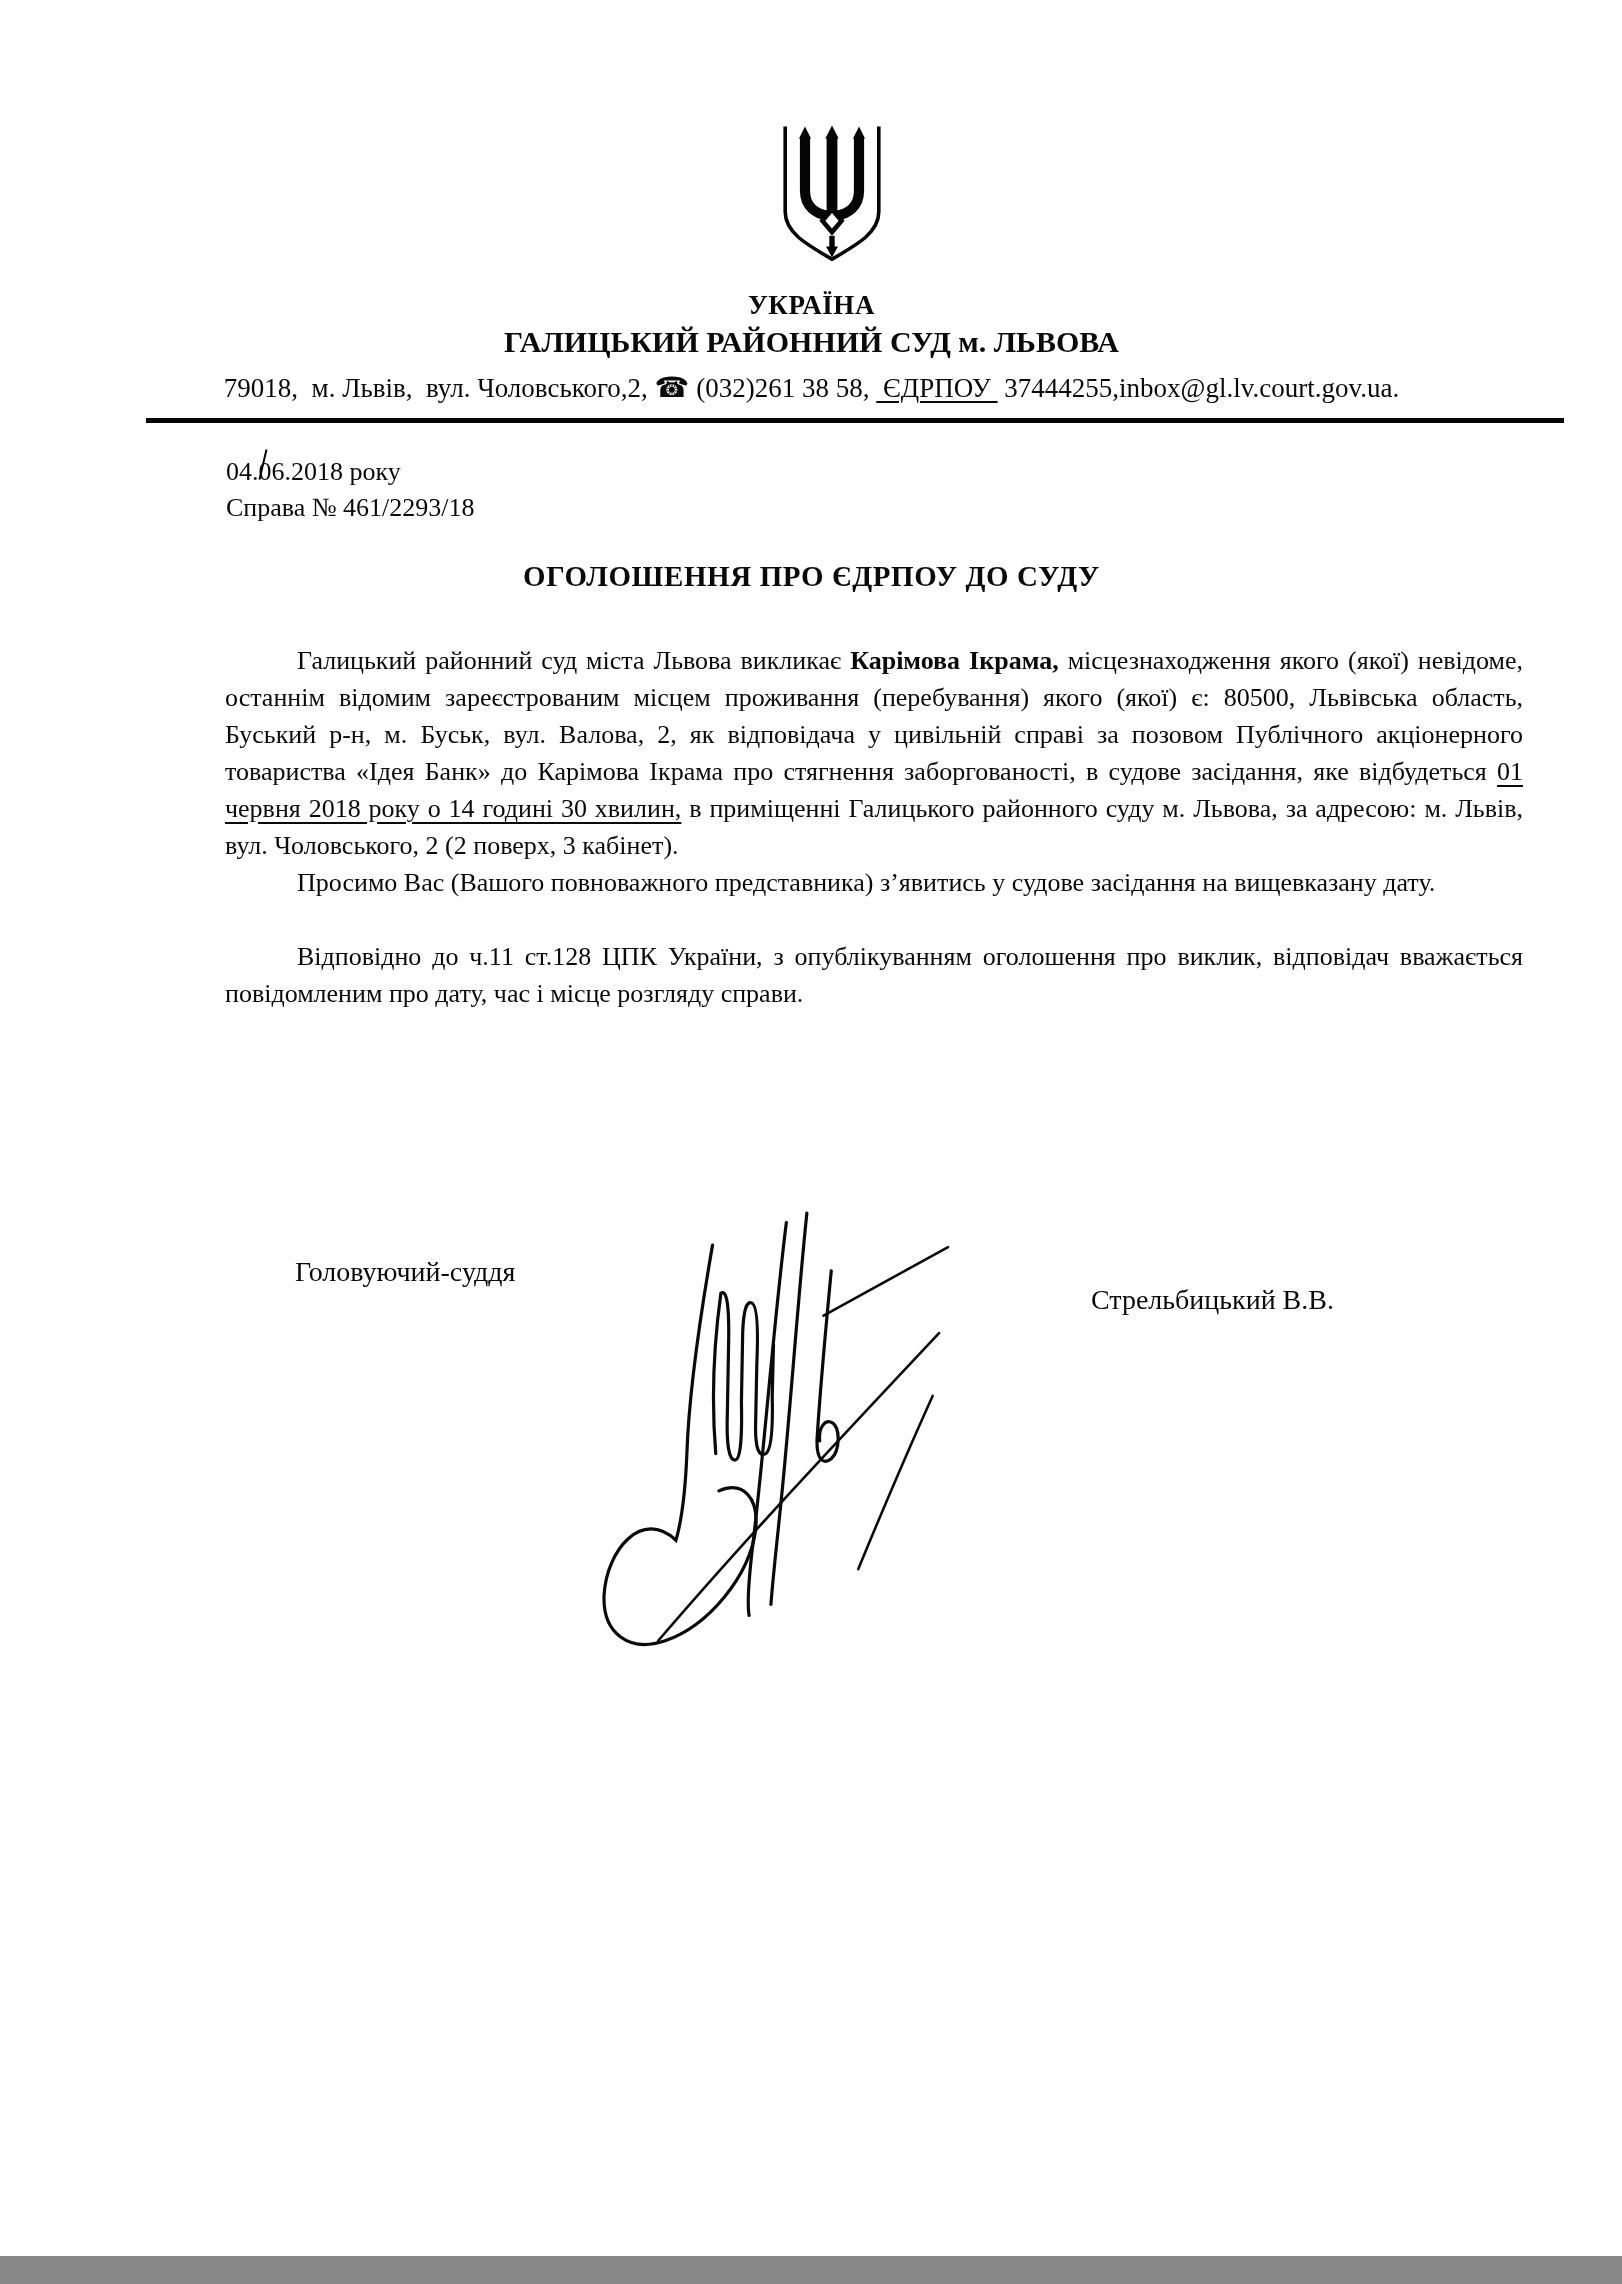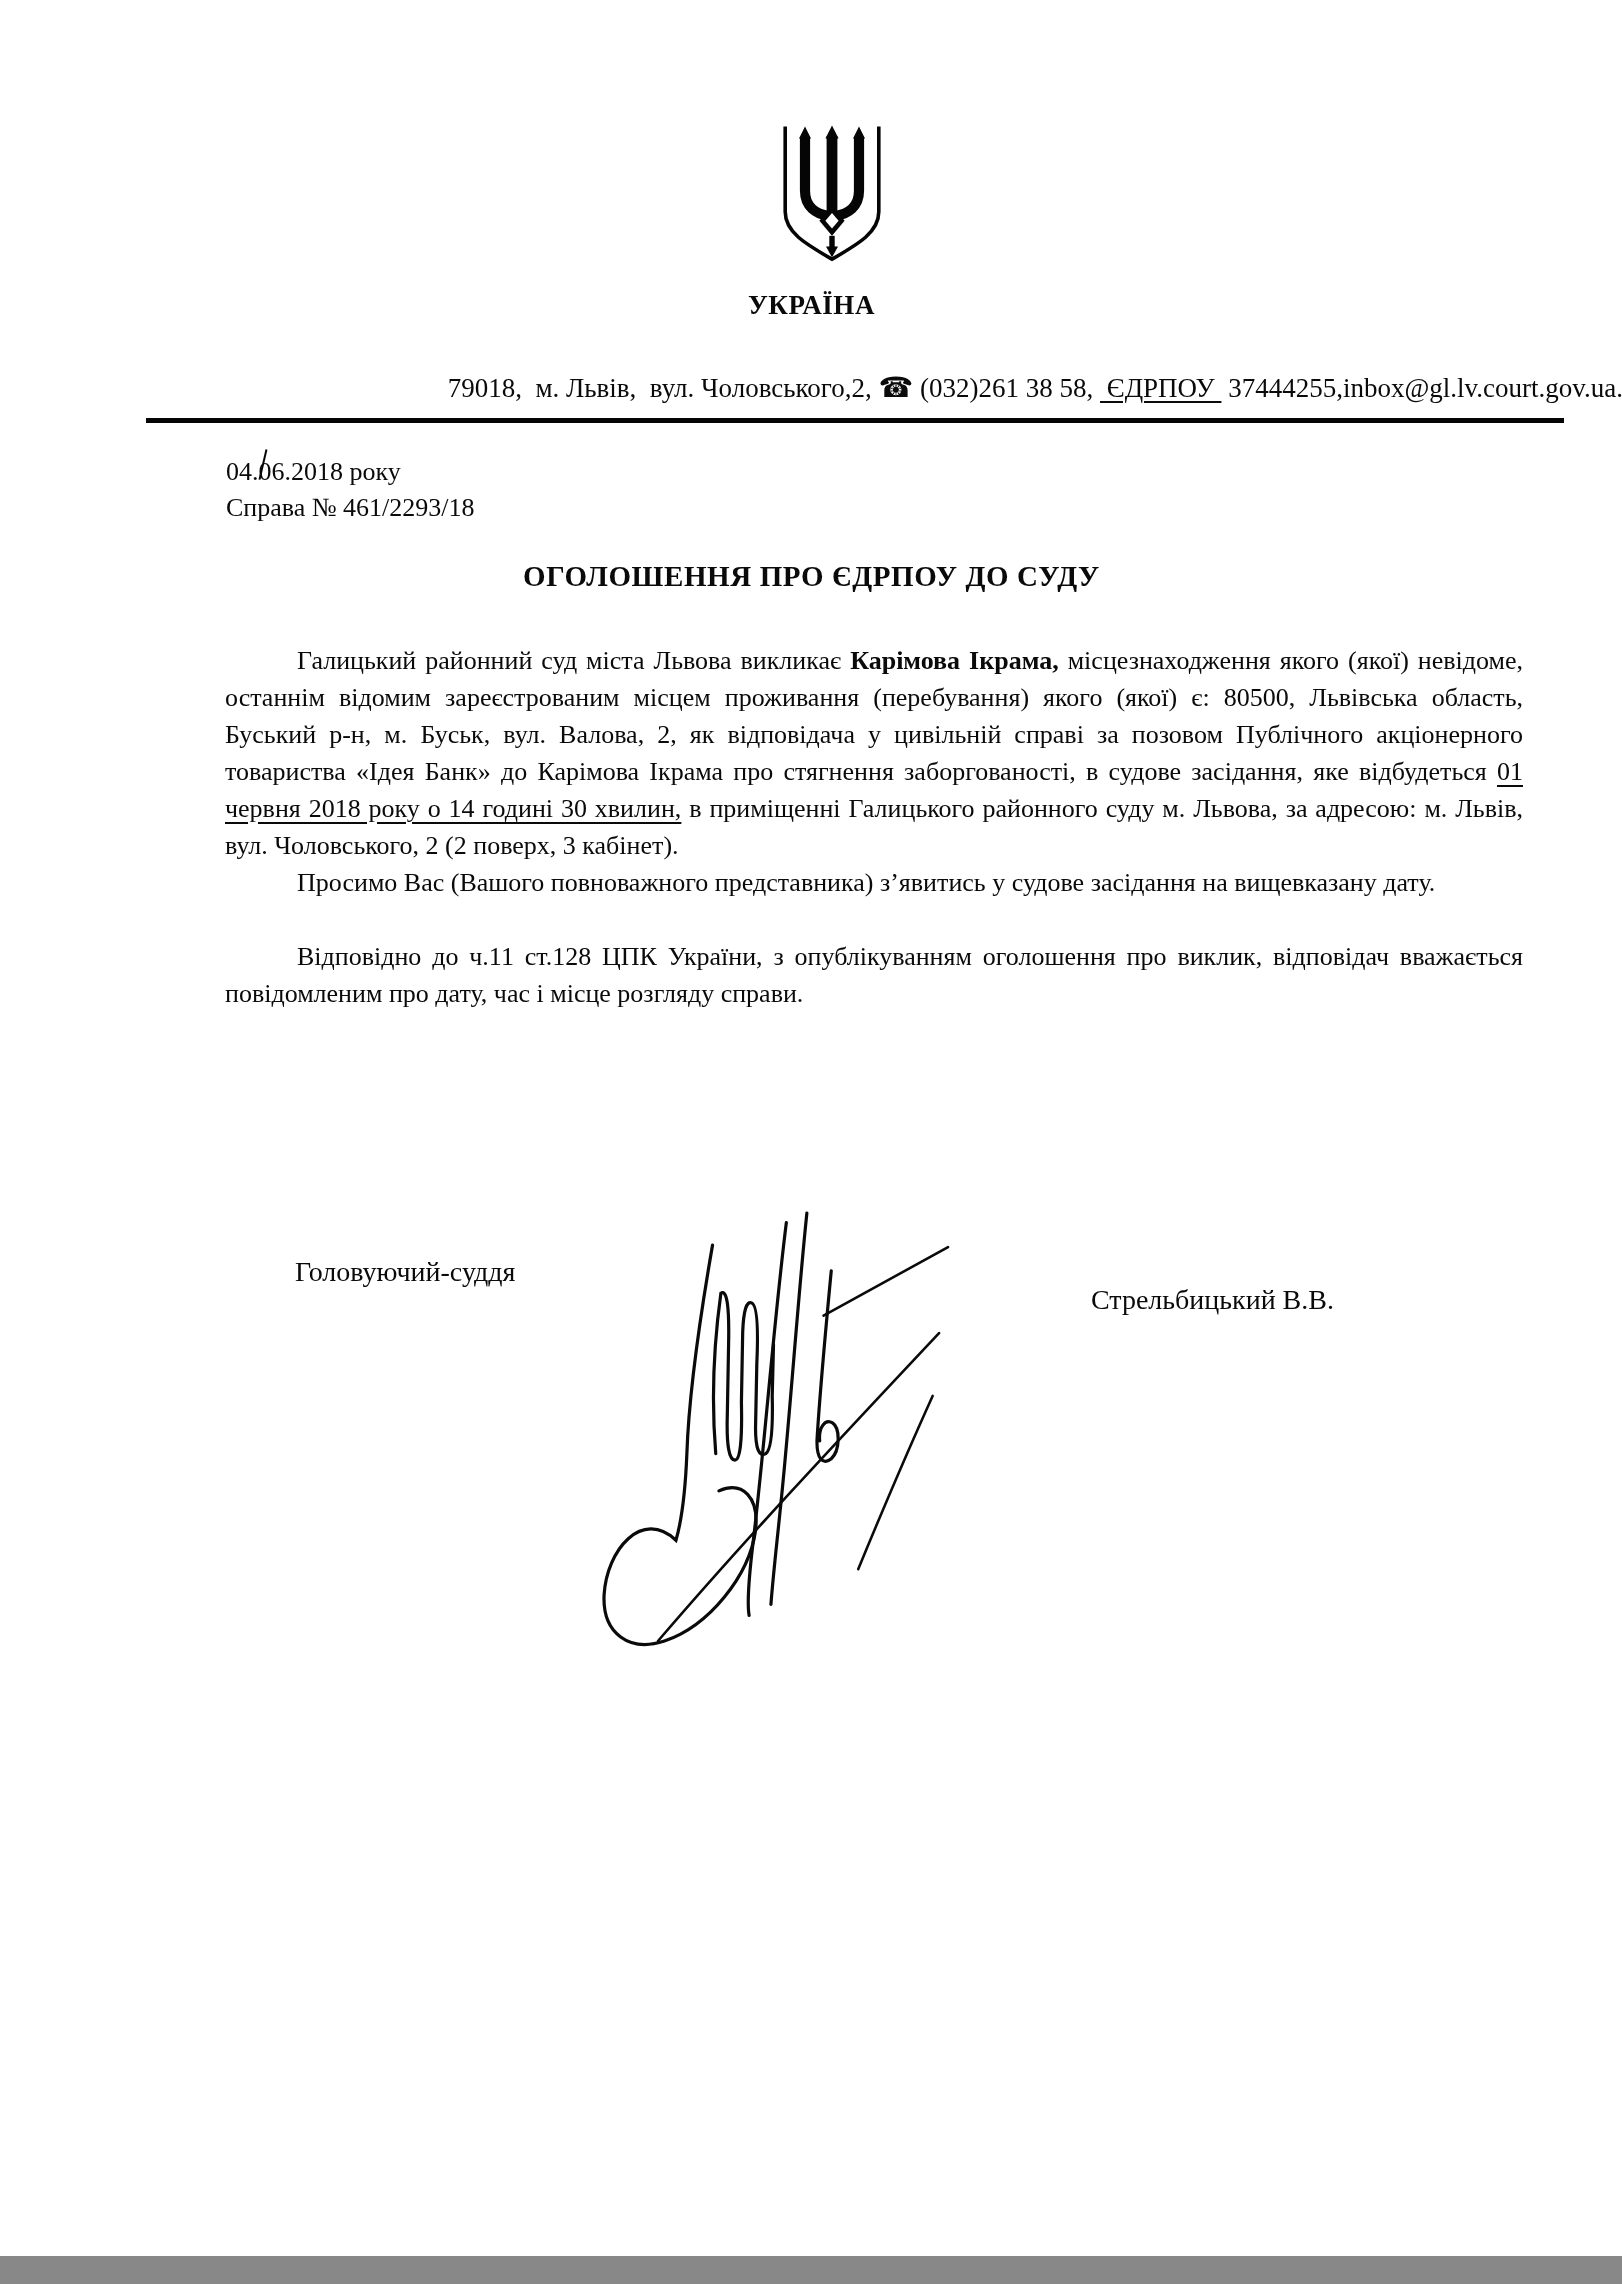--- a/index.html
+++ b/index.html
@@ -8,21 +8,21 @@
     width:1623px; height:2256px;
     background:#ffffff;
     color:#0a0a0a;
     font-family:"Liberation Serif","DejaVu Serif",serif;
     overflow:hidden;
   }
   .abs { position:absolute; }
   .centered { left:0; width:1623px; text-align:center; }
   .country   { top:290px; font-size:27px; font-weight:bold; letter-spacing:0.6px; }
   .court     { top:325px; font-size:30px; font-weight:bold; }
-  .addr      { top:371px; font-size:27px; white-space:pre-wrap;text-align:right; }
+  .addr      { top:371px; font-size:27px; white-space:pre-wrap; }
   .addr .phone { font-size:28px; }
   .addr .u   { text-decoration:underline; text-decoration-thickness:1.9px; text-underline-offset:3.9px; }
   .rule      { top:418px; left:146px; width:1418px; height:4.5px; background:#050505; }
   .date-line { top:457px; left:226px; font-size:26px; }
   .case-line { top:493px; left:226px; font-size:26px; }
   .overstrike{ top:449px; left:262px; width:1.9px; height:31px; background:#050505; transform:rotate(13deg); }
   .doc-title { top:560px; font-size:29px; font-weight:bold; letter-spacing:0.6px; }
   .body-text {
     top:642px; left:225px; width:1298px;
     font-size:26px; line-height:37px;
@@ -55,20 +55,21 @@
       <path d="M140,6 L150,26 H130 Z"></path>
       <path d="M95,4 L106,26 H84 Z"></path>
       <path d="M95,138 L116,163 L95,188 L74,163 Z"></path>
     </g>
     <path d="M95,150 L106,163 L95,176 L84,163 Z" fill="#ffffff" stroke="none"></path>
     <path d="M95,188 V212" stroke="#050505" stroke-width="9" fill="none"></path>
     <path d="M95,224 L85,206 H105 Z" fill="#050505" stroke="none"></path>
   </svg>
 
   <div class="abs centered country">УКРАЇНА</div>
+  <div class="abs centered court">ГАЛИЦЬКИЙ РАЙОННИЙ СУД м. ЛЬВОВА</div>
   <div class="abs centered addr"><span>79018,  м. Львів,  вул. Чоловського,2, </span><span class="phone">☎</span><span> (032)261 38 58, </span><span class="u"> ЄДРПОУ </span><span> 37444255,inbox@gl.lv.court.gov.ua.</span></div>
   <div class="abs rule"></div>
 
   <div class="abs date-line">04.06.2018 року</div>
   <div class="abs overstrike"></div>
   <div class="abs case-line">Справа № 461/2293/18</div>
 
   <div class="abs centered doc-title">ОГОЛОШЕННЯ ПРО ЄДРПОУ ДО СУДУ</div>
 
   <div class="abs body-text">

